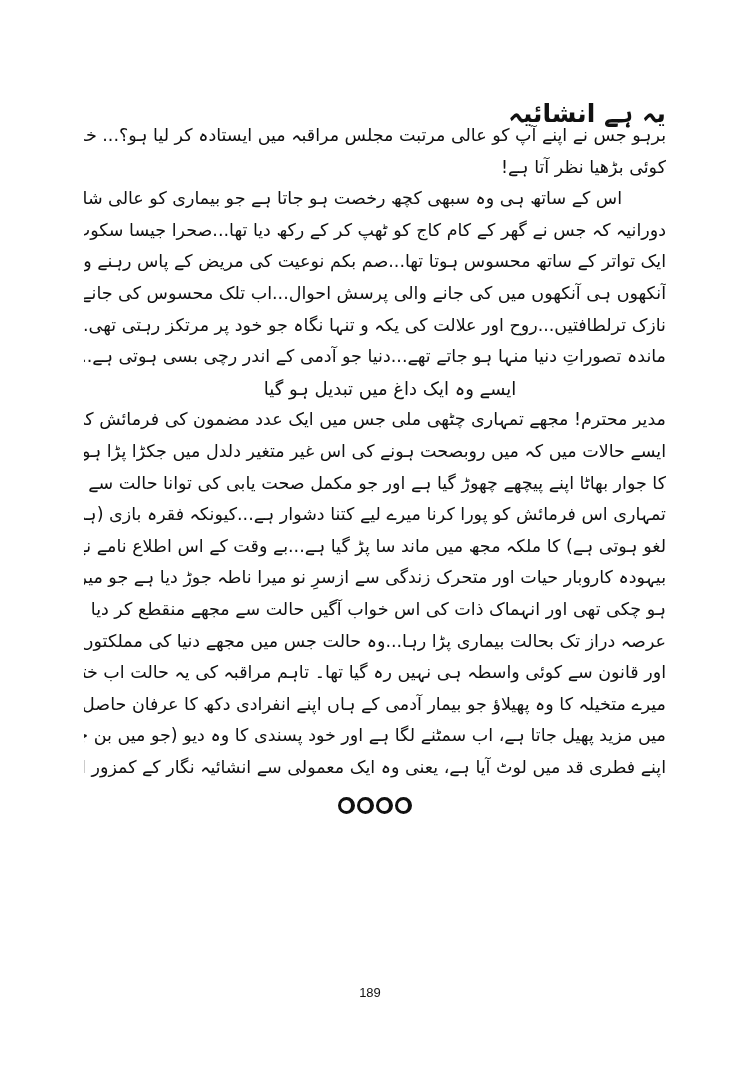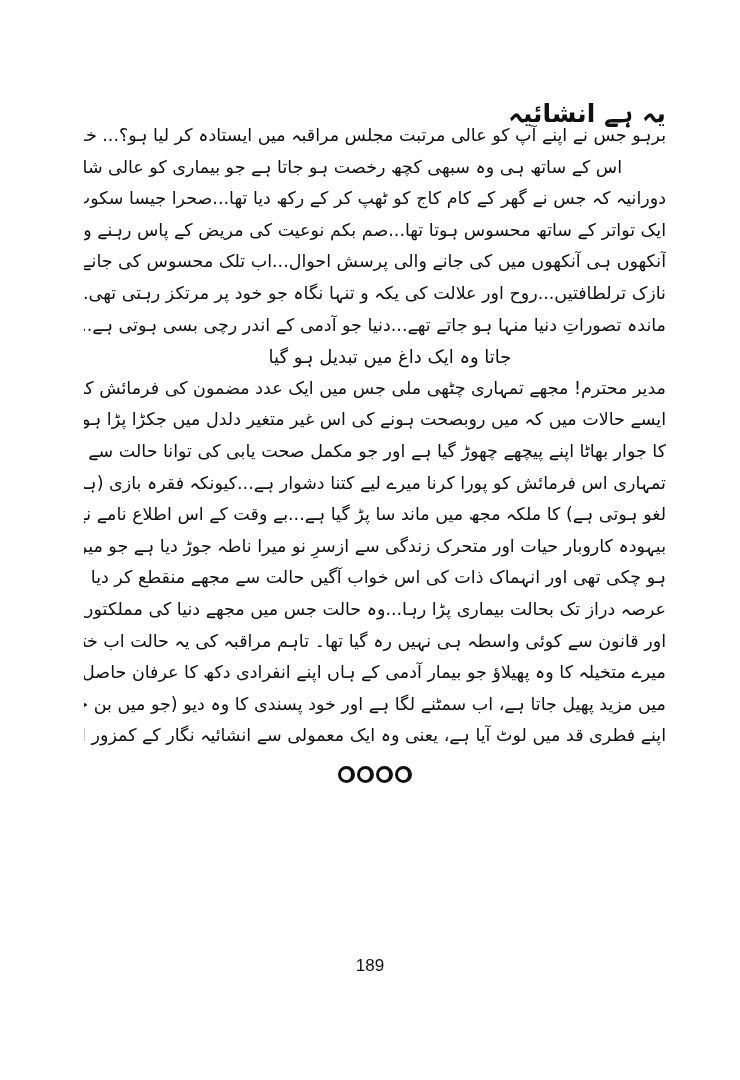--- a/index.html
+++ b/index.html
@@ -78,44 +78,45 @@
       border: 3px solid #111;
       border-radius: 50%;
       border-right-width: 4px;
       box-sizing: border-box;
       display: inline-block;
     }
     .page-number {
       position: absolute;
       left: 0;
       width: 740px;
-      top: 956px;
+      top: 985px;
       text-align: center;
       font-family: "Liberation Sans", sans-serif;
-      font-size: 17px;
+      font-size: 13px;
       direction: ltr;
     }
   </style>
 </head>
 <body>
 
 <div class="page">
   <div class="running-header">
     <span class="running-title">یہ ہے انشائیہ</span>
   </div>
 
   <div class="text-body">
     <div class="line">برہو جس نے اپنے آپ کو عالی مرتبت مجلس مراقبہ میں ایستادہ کر لیا ہو؟...   خدایا! یہ شخص تو اب</div>
+    <div class="line last">کوئی بڑھیا نظر آتا ہے!</div>
     <div class="line indent">اس کے ساتھ ہی وہ سبھی کچھ رخصت ہو جاتا ہے جو بیماری کو عالی شان بناتا ہے...وہ</div>
     <div class="line">دورانیہ کہ جس نے گھر کے کام کاج کو ٹھپ کر کے رکھ دیا تھا...صحرا جیسا سکوت جو ہمہ وقت</div>
     <div class="line">ایک تواتر کے ساتھ محسوس ہوتا تھا...صم بکم نوعیت کی مریض کے پاس رہنے والی حاضری...</div>
     <div class="line">آنکھوں ہی آنکھوں میں کی جانے والی پرسش احوال...اب تلک محسوس کی جانے والی</div>
     <div class="line">نازک ترلطافتیں...روح اور علالت کی یکہ و تنہا نگاہ جو خود پر مرتکز رہتی تھی...جس میں سے باقی</div>
     <div class="line">ماندہ تصوراتِ دنیا منہا ہو جاتے تھے...دنیا جو آدمی کے اندر رچی بسی ہوتی ہے...جس کا اپنا</div>
-    <div class="line verse">جاتا وہ ایک داغ میں تبدیل ہو گیا</div>
+    <div class="line verse">ایسے وہ ایک داغ میں تبدیل ہو گیا</div>
     <div class="line">مدیر محترم! مجھے تمہاری چٹھی ملی جس میں ایک عدد مضمون کی فرمائش کی گئی ہے، مگر</div>
     <div class="line">ایسے حالات میں کہ میں روبصحت ہونے کی اس غیر متغیر دلدل میں جکڑا پڑا ہوں، جسے بیماری</div>
     <div class="line">کا جوار بھاٹا اپنے پیچھے چھوڑ گیا ہے اور جو مکمل صحت یابی کی توانا حالت سے بہت دور ہے...</div>
     <div class="line">تمہاری اس فرمائش کو پورا کرنا میرے لیے کتنا دشوار ہے...کیونکہ فقرہ بازی (ہر چند کہ وہ</div>
     <div class="line">لغو ہوتی ہے) کا ملکہ مجھ میں ماند سا پڑ گیا ہے...بے وقت کے اس اطلاع نامے نے اس</div>
     <div class="line">بیہودہ کاروبار حیات اور متحرک زندگی سے ازسرِ نو میرا ناطہ جوڑ دیا ہے جو میری نگاہوں سے اوجھل</div>
     <div class="line">ہو چکی تھی اور انہماک ذات کی اس خواب آگیں حالت سے مجھے منقطع کر دیا ہے جس میں میں</div>
     <div class="line">عرصہ دراز تک بحالت بیماری پڑا رہا...وہ حالت جس میں مجھے دنیا کی مملکتوں اور ان کے ادب</div>
     <div class="line">اور قانون سے کوئی واسطہ ہی نہیں رہ گیا تھا۔ تاہم مراقبہ کی یہ حالت اب ختم ہونے کو ہے۔</div>
     <div class="line">میرے متخیلہ کا وہ پھیلاؤ جو بیمار آدمی کے ہاں اپنے انفرادی دکھ کا عرفان حاصل کرنے کے عمل</div>

